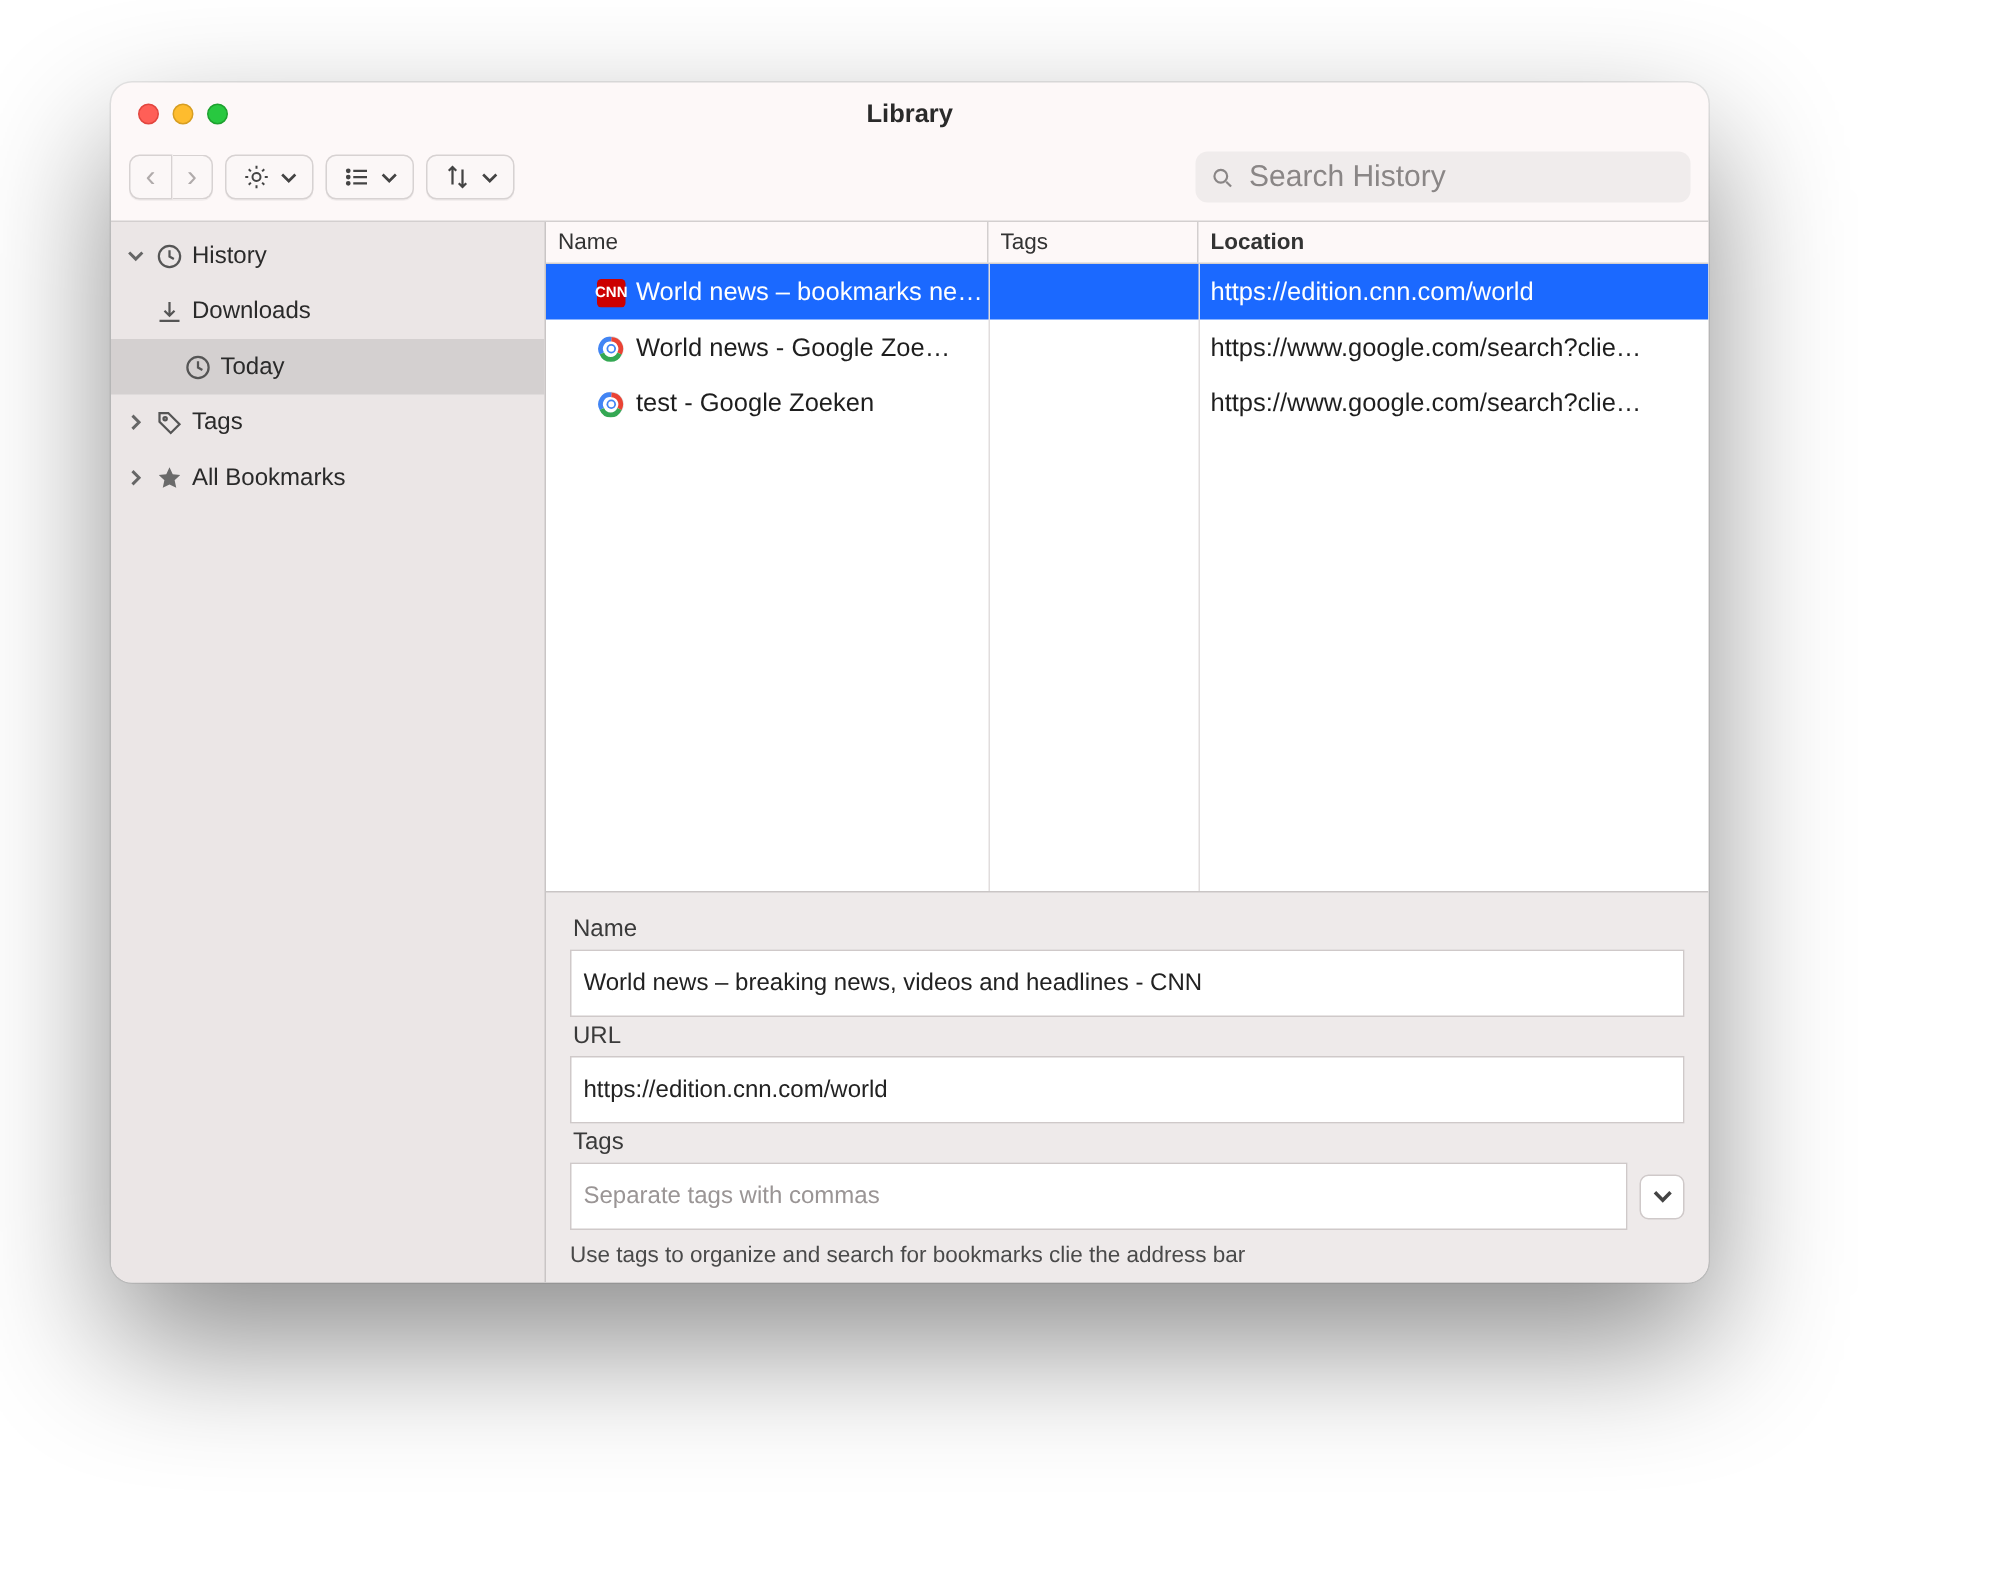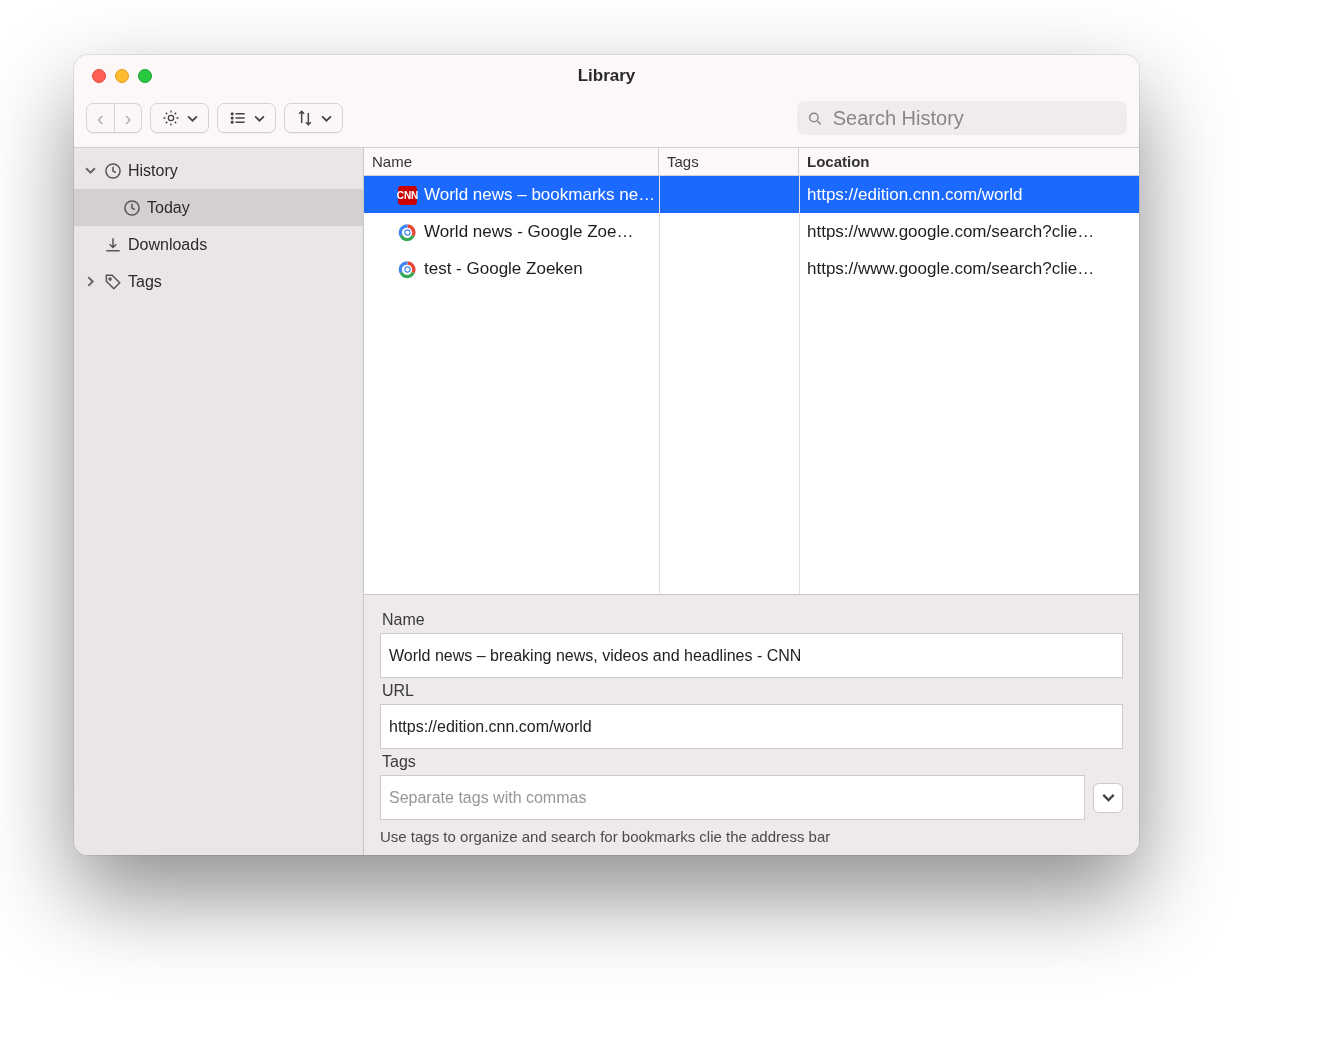--- a/index.html
+++ b/index.html
@@ -239,52 +239,65 @@
             </svg>
         </span>
         <span class="sb-icon">
           <svg width="20" height="20" viewBox="0 0 24 24" fill="none" stroke="#555" stroke-width="1.8">
               <circle cx="12" cy="12" r="8.5"></circle>
               <path d="M12 7v5l3.5 2"></path>
             </svg>
         </span>
         <span>History</span>
       </div>
+      <div class="sb-row">
+        <span class="sb-toggle"></span>
+        <span class="sb-icon">
+          <svg width="20" height="20" viewBox="0 0 24 24" fill="none" stroke="#555" stroke-width="1.8">
+              <path d="M12 4v11M8 11l4 4 4-4"></path>
+              <path d="M4 19h16"></path>
+            </svg>
+        </span>
+        <span>Downloads</span>
+      </div>
       <div class="sb-row child selected">
         <span class="sb-icon">
           <svg width="20" height="20" viewBox="0 0 24 24" fill="none" stroke="#555" stroke-width="1.8">
               <circle cx="12" cy="12" r="8.5"></circle>
               <path d="M12 7v5l3.5 2"></path>
             </svg>
         </span>
         <span>Today</span>
-      </div>
-      <div class="sb-row">
-        <span class="sb-toggle"></span>
-        <span class="sb-icon">
-          <svg width="20" height="20" viewBox="0 0 24 24" fill="none" stroke="#555" stroke-width="1.8">
-              <path d="M12 4v11M8 11l4 4 4-4"></path>
-              <path d="M4 19h16"></path>
-            </svg>
-        </span>
-        <span>Downloads</span>
       </div>
       <div class="sb-row">
         <span class="sb-toggle">
           <svg width="11" height="11" viewBox="0 0 10 10">
               <path d="M3 1l4 4-4 4" fill="none" stroke="#666" stroke-width="1.8"></path>
             </svg>
         </span>
         <span class="sb-icon">
           <svg width="20" height="20" viewBox="0 0 24 24" fill="none" stroke="#555" stroke-width="1.8">
               <path d="M4 4h7l9 9-7 7-9-9V4z"></path>
               <circle cx="8.5" cy="8.5" r="1.3"></circle>
             </svg>
         </span>
         <span>Tags</span>
+      </div>
+      <div class="sb-row">
+        <span class="sb-toggle">
+          <svg width="11" height="11" viewBox="0 0 10 10">
+              <path d="M3 1l4 4-4 4" fill="none" stroke="#666" stroke-width="1.8"></path>
+            </svg>
+        </span>
+        <span class="sb-icon">
+          <svg width="20" height="20" viewBox="0 0 24 24" fill="#6a6a6a">
+              <path d="M12 3l2.6 5.6 6 .6-4.5 4.1 1.3 6L12 16.8 6.6 19.3l1.3-6L3.4 9.2l6-.6L12 3z"></path>
+            </svg>
+        </span>
+        <span>All Bookmarks</span>
       </div>
     </div>
 
     <div class="main">
       <div class="table-header">
         <div class="th col-name">Name</div>
         <div class="th col-tags">Tags</div>
         <div class="th col-loc">Location</div>
       </div>
       <div class="rows">

